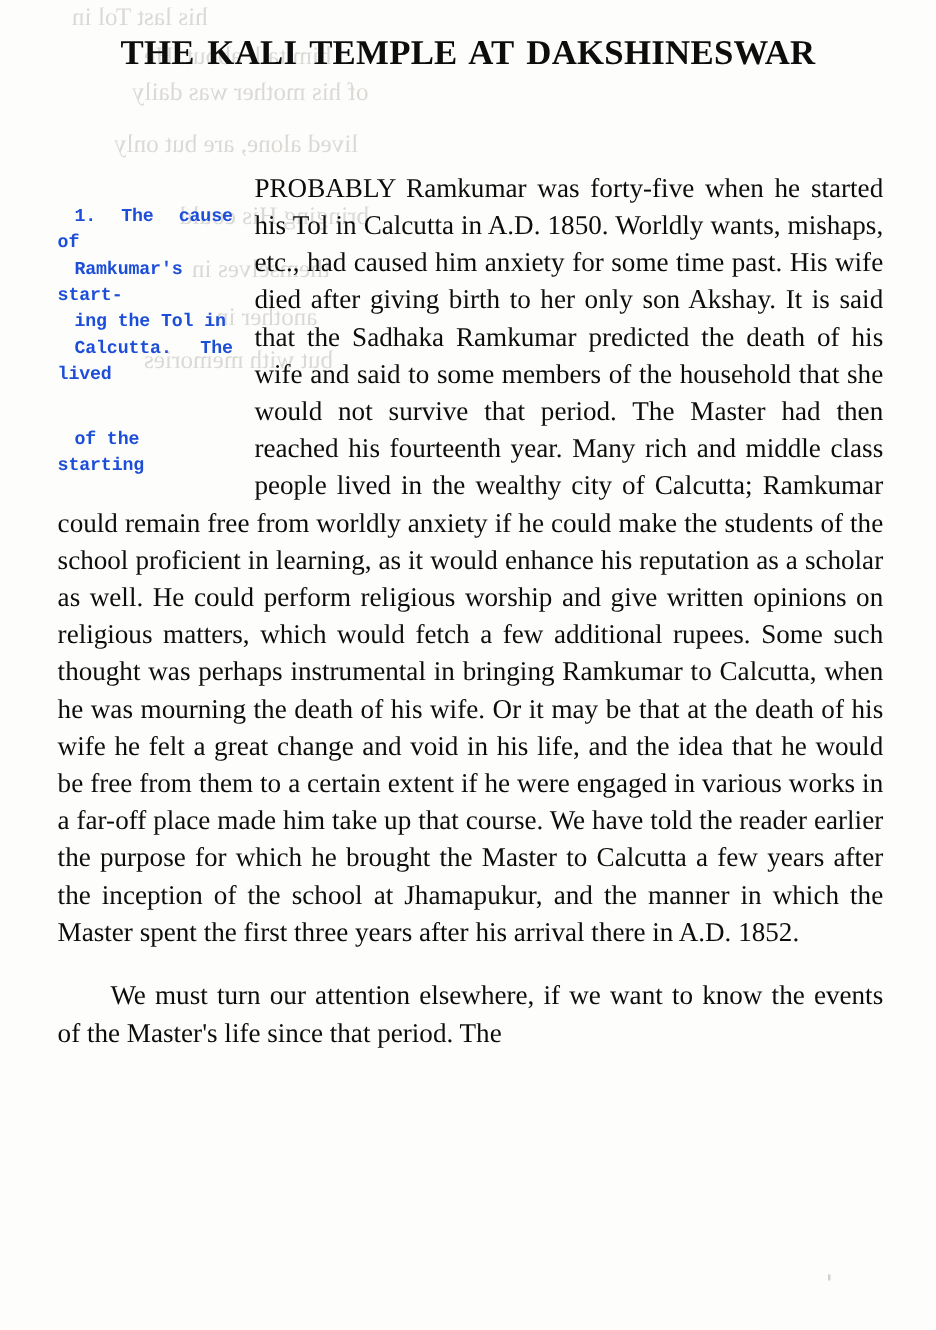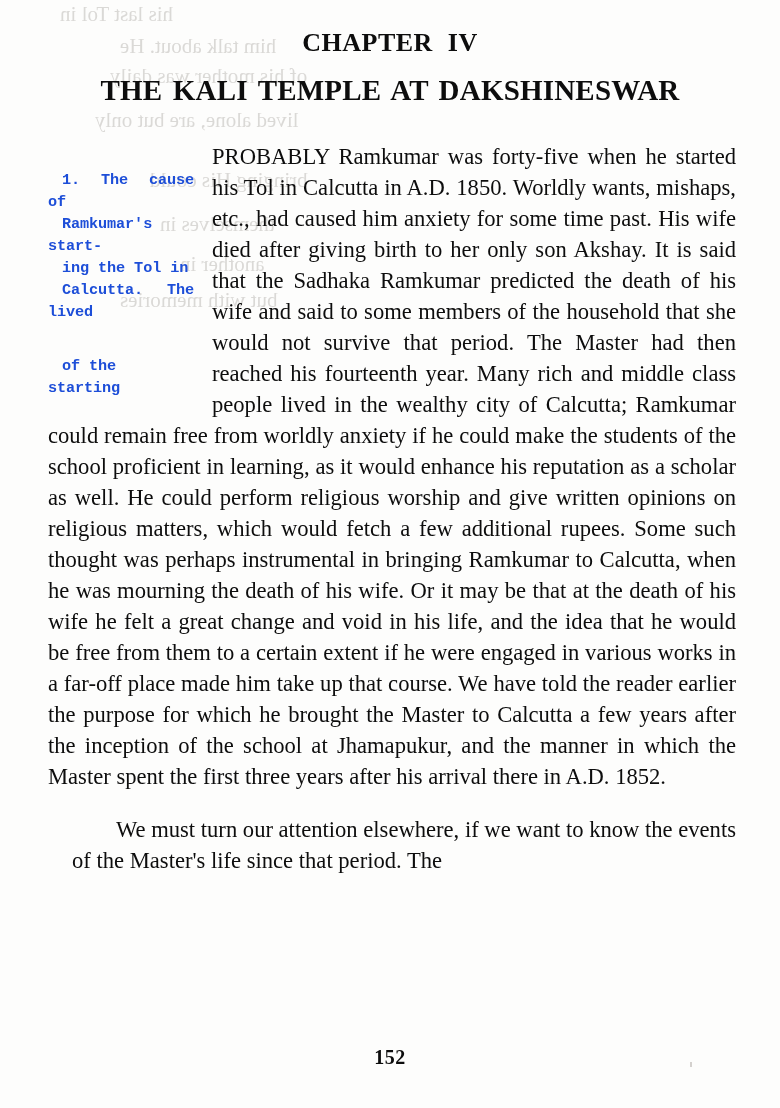--- a/index.html
+++ b/index.html
@@ -65,21 +65,20 @@
   }
   .body p {
     margin: 0;
   }
   .body p.first {
     text-indent: 0;
   }
   .body p.indented {
     text-indent: 44px;
     margin-top: 22px;
-    margin-left: 24px;
   }
 
   
   .marginal-note {
     float: left;
     width: 146px;
     margin: 28px 18px 6px 0;
     font-family: Liberation Mono, monospace;
     font-size: 15.2px;
     line-height: 22px;
@@ -122,21 +121,20 @@
   <div class="bleed" style="left:60px; top:2px; font-size:21px;">his last Tol in</div>
   <div class="bleed" style="left:120px; top:34px; font-size:21px;">him talk about. He</div>
   <div class="bleed" style="left:110px; top:64px; font-size:21px;">of his mother was daily</div>
   <div class="bleed" style="left:95px; top:108px; font-size:21px;">lived alone, are but only</div>
   <div class="bleed" style="left:150px; top:168px; font-size:21px;">bringing His could</div>
   <div class="bleed" style="left:160px; top:212px; font-size:21px;">themselves in</div>
   <div class="bleed" style="left:180px; top:252px; font-size:21px;">another in</div>
   <div class="bleed" style="left:120px; top:288px; font-size:21px;">but with memories</div>
 
   <div class="heading">
-    <h1 class="chapter-label">CHAPTER  IV</h1>
     <h2 class="chapter-title">THE KALI TEMPLE AT DAKSHINESWAR</h2>
   </div>
 
   <div class="body">
 
     <p class="first">
       <span class="marginal-note">
         <span style="display: block;">1. The cause of</span>
         <span style="display: block;">Ramkumar's start-</span>
         <span style="display: block;">ing the Tol in</span>
@@ -145,17 +143,16 @@
       </span>
       <span>PROBABLY Ramkumar was forty-five when he started his Tol in Calcutta in A.D. 1850. Worldly wants, mishaps, etc., had caused him anxiety for some time past. His wife died after giving birth to her only son Akshay. It is said that the Sadhaka Ramkumar predicted the death of his wife and said to some members of the household that she would not survive that period. The Master had then reached his fourteenth year. Many rich and middle class people lived in the wealthy city of Calcutta; Ramkumar could remain free from worldly anxiety if he could make the students of the school proficient in learning, as it would enhance his reputation as a scholar as well. He could perform religious worship and give written opinions on religious matters, which would fetch a few additional rupees. Some such thought was perhaps instrumental in bringing Ramkumar to Calcutta, when he was mourning the death of his wife. Or it may be that at the death of his wife he felt a great change and void in his life, and the idea that he would be free from them to a certain extent if he were engaged in various works in a far-off place made him take up that course. We have told the reader earlier the purpose for which he brought the Master to Calcutta a few years after the inception of the school at Jhamapukur, and the manner in which the Master spent the first three years after his arrival there in A.D. 1852.</span>
     </p>
 
     <p class="indented">
       <span>We must turn our attention elsewhere, if we want to know the events of the Master's life since that period. The</span>
     </p>
 
   </div>
 
-  <div class="folio">152</div>
 
   <div class="speck" style="left:690px; top:1062px;"></div>
 
 </div>
 
 </body></html>

